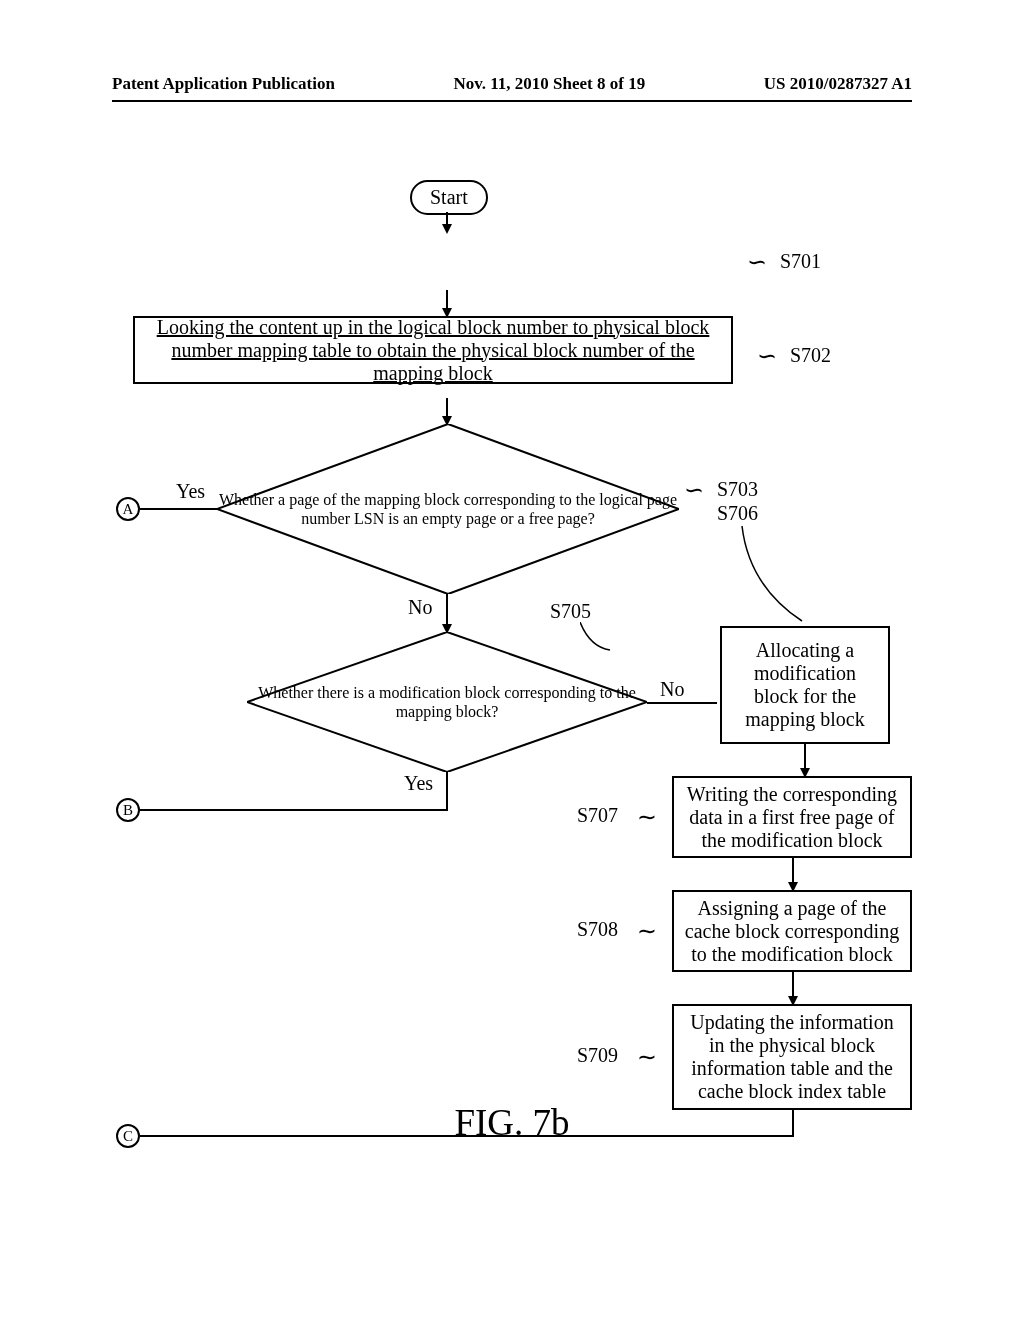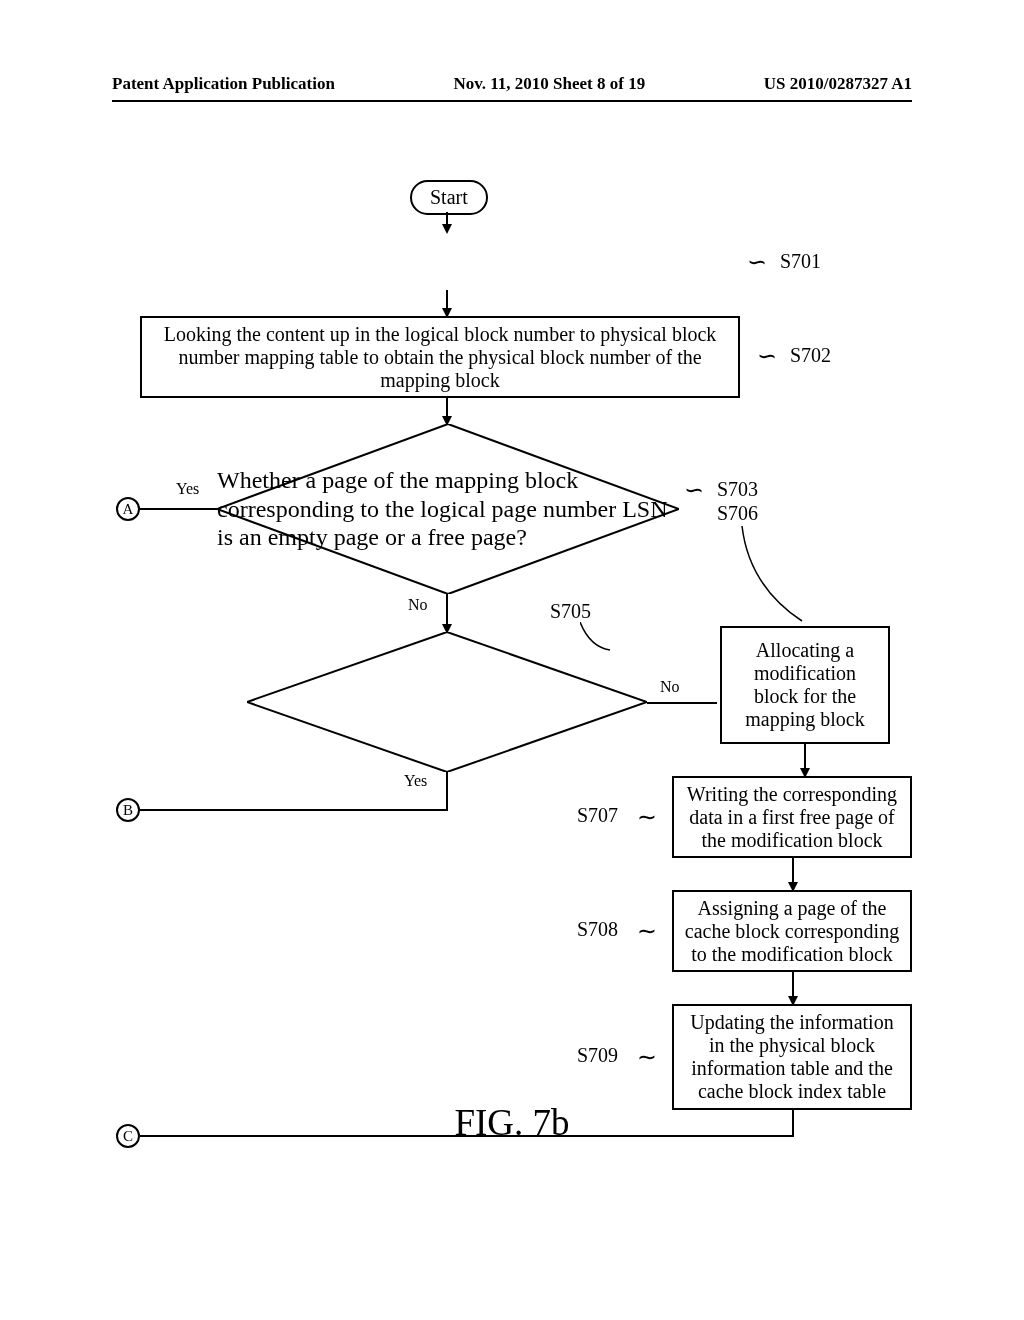--- a/index.html
+++ b/index.html
@@ -55,40 +55,41 @@
       font-size: 20px;
       text-align: center;
       background: white;
       display: flex;
       align-items: center;
       justify-content: center;
       padding: 6px 10px;
     }
     .decision {
       position: absolute;
-      font-size: 24px;
+      text-align: center;
+      font-size: 16px;
       display: flex;
       align-items: center;
       justify-content: center;
     }
     .decision svg {
       position: absolute;
       top: 0;
       left: 0;
       width: 100%;
       height: 100%;
     }
     .decision-text {
       position: relative;
       z-index: 1;
       line-height: 1.2;
     }
     .label {
       position: absolute;
-      font-size: 16px;
+      font-size: 20px;
     }
     .connector-circle {
       position: absolute;
       width: 24px;
       height: 24px;
       border: 2px solid black;
       border-radius: 50%;
       font-size: 15px;
       text-align: center;
       line-height: 20px;
@@ -142,21 +143,21 @@
 
   <div class="arrow-line" style="left: 334px; top: 32px; width: 2px; height: 14px;"></div>
   <div class="arrow-head down" style="left: 330px; top: 44px;"></div>
 
   <div class="tilde" style="left: 635px; top: 68px;">∽</div>
   <div class="step-label" style="left: 668px; top: 70px;">S701</div>
 
   <div class="arrow-line" style="left: 334px; top: 110px; width: 2px; height: 20px;"></div>
   <div class="arrow-head down" style="left: 330px; top: 128px;"></div>
 
-  <div class="process-box" style="left: 28px; top: 136px; width: 600px; height: 82px;">
+  <div class="process-box" style="left: 21px; top: 136px; width: 600px; height: 68px; text-decoration: underline;">
     <span>Looking the content up in the logical block number to physical block number mapping table to obtain the physical block number of the mapping block</span>
   </div>
   <div class="tilde" style="left: 645px; top: 162px;">∽</div>
   <div class="step-label" style="left: 678px; top: 164px;">S702</div>
 
   <div class="arrow-line" style="left: 334px; top: 218px; width: 2px; height: 20px;"></div>
   <div class="arrow-head down" style="left: 330px; top: 236px;"></div>
 
   <div class="decision" style="left: 105px; top: 244px; width: 462px; height: 170px;">
     <svg viewBox="0 0 462 170" preserveAspectRatio="none">
@@ -180,20 +181,21 @@
 
   <div class="step-label" style="left: 438px; top: 420px;">S705</div>
   <svg style="position:absolute; left: 468px; top: 442px; width: 40px; height: 30px;">
     <path d="M 0 0 Q 10 25 30 28" fill="none" stroke="black" stroke-width="1.5"></path>
   </svg>
 
   <div class="decision" style="left: 135px; top: 452px; width: 400px; height: 140px;">
     <svg viewBox="0 0 400 140" preserveAspectRatio="none">
       <polygon points="200,0 400,70 200,140 0,70" fill="white" stroke="black" stroke-width="2"></polygon>
     </svg>
+    <div class="decision-text">Whether there is a modification block corresponding to the mapping block?</div>
   </div>
 
   <div class="label" style="left: 548px; top: 498px;">No</div>
   <div class="arrow-line" style="left: 535px; top: 522px; width: 70px; height: 2px;"></div>
 
   <div class="step-label" style="left: 605px; top: 322px;">S706</div>
   <svg style="position:absolute; left: 625px; top: 346px; width: 70px; height: 100px;">
     <path d="M 5 0 Q 12 60 65 95" fill="none" stroke="black" stroke-width="1.5"></path>
   </svg>
 

